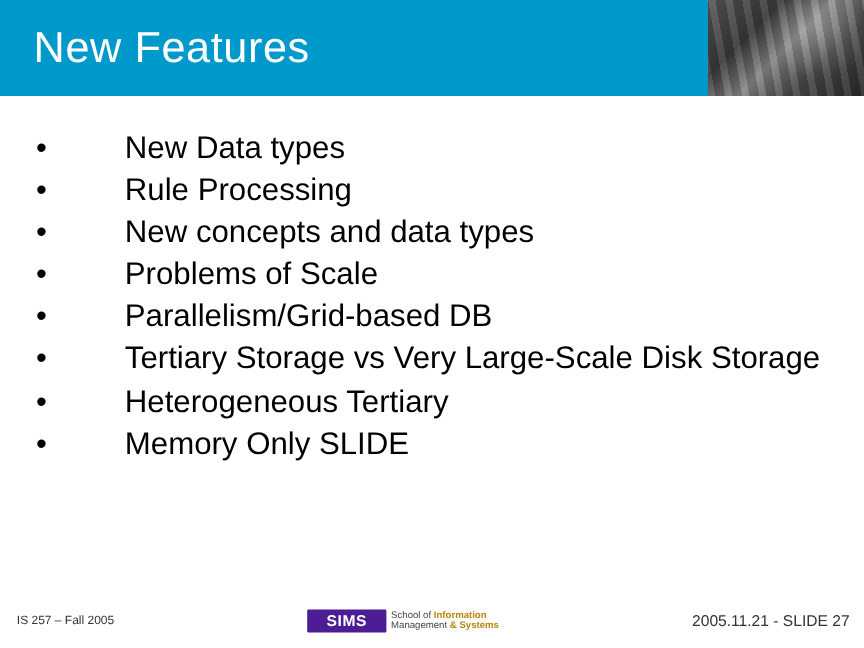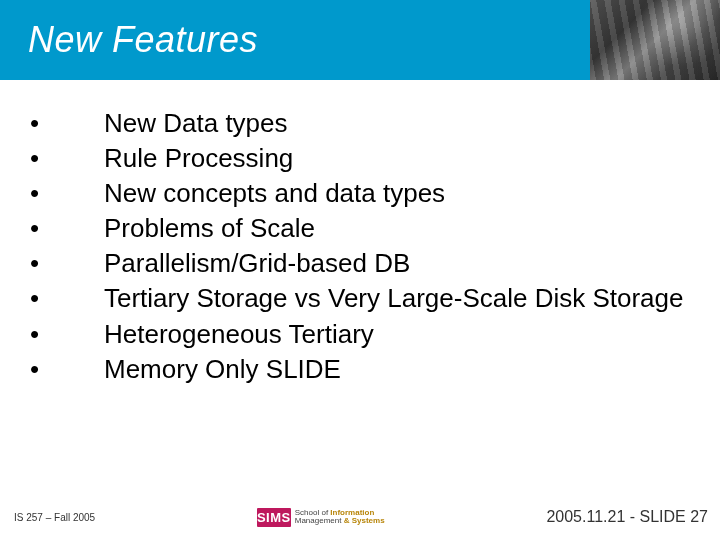--- a/index.html
+++ b/index.html
@@ -1,34 +1,34 @@
 <!DOCTYPE html>
 <html><head>
 <meta charset="utf-8">
 <style>
   * { margin: 0; padding: 0; box-sizing: border-box; }
   html, body { width: 720px; height: 540px; overflow: hidden; font-family: Arial, Helvetica, sans-serif; background: #fff; }
   .slide { width: 720px; height: 540px; position: relative; display: flex; flex-direction: column; }
-  .header-bar { background: #0099cc; height: 80px; width: 100%; position: relative; display: flex; align-items: center; font-style: italic; }
+  .header-bar { background: #0099cc; height: 80px; width: 100%; position: relative; display: flex; align-items: center; }
   .title { color: #fff; font-size: 36px; font-weight: 400; padding-left: 28px; letter-spacing: 0.5px; }
   .header-image { position: absolute; right: 0; top: 0; width: 130px; height: 80px; background: linear-gradient(135deg, #5a5a5a 0%, #3a3a3a 30%, #888 50%, #4a4a4a 70%, #2a2a2a 100%); overflow: hidden; }
   .header-image::before { content:""; position:absolute; inset:0; background:
     repeating-linear-gradient(80deg, rgba(255,255,255,0.08) 0 6px, rgba(0,0,0,0.15) 6px 14px),
     radial-gradient(circle at 70% 30%, rgba(255,255,255,0.25), transparent 40%);
   }
   .content { flex: 1; padding: 26px 30px 0 30px; }
   .bullets { list-style: none; }
   .bullets li { font-size: 26px; color: #000; line-height: 1.35; display: flex; }
   .bullets li .dot { width: 34px; flex: 0 0 34px; text-align: left; }
   .bullets li .txt { flex: 1; margin-left: 40px; }
   .footer { height: 36px; width: 100%; display: flex; align-items: center; justify-content: space-between; padding: 0 12px 10px 14px; }
   .footer-left { font-size: 10px; color: #333; }
-  .footer-right { font-size: 16px; color: #333; }
+  .footer-right { font-size: 13px; color: #333; }
   .footer-center { display: flex; align-items: center; gap: 4px; }
-  .sims-logo { background: #be185d; color: #fff; font-weight: bold; font-size: 13px; padding: 2px 0; letter-spacing: 0.5px; border-radius: 1px; }
+  .sims-logo { background: #4c1d95; color: #fff; font-weight: bold; font-size: 13px; padding: 2px 16px; letter-spacing: 0.5px; border-radius: 1px; }
   .sims-text { font-size: 8px; line-height: 1.05; color: #444; }
   .sims-text .gold { color: #b8860b; font-weight: bold; }
 </style>
 </head>
 <body>
 
 <div class="slide">
   <div class="header-bar">
     <div class="title">New Features</div>
     <div class="header-image"></div>

